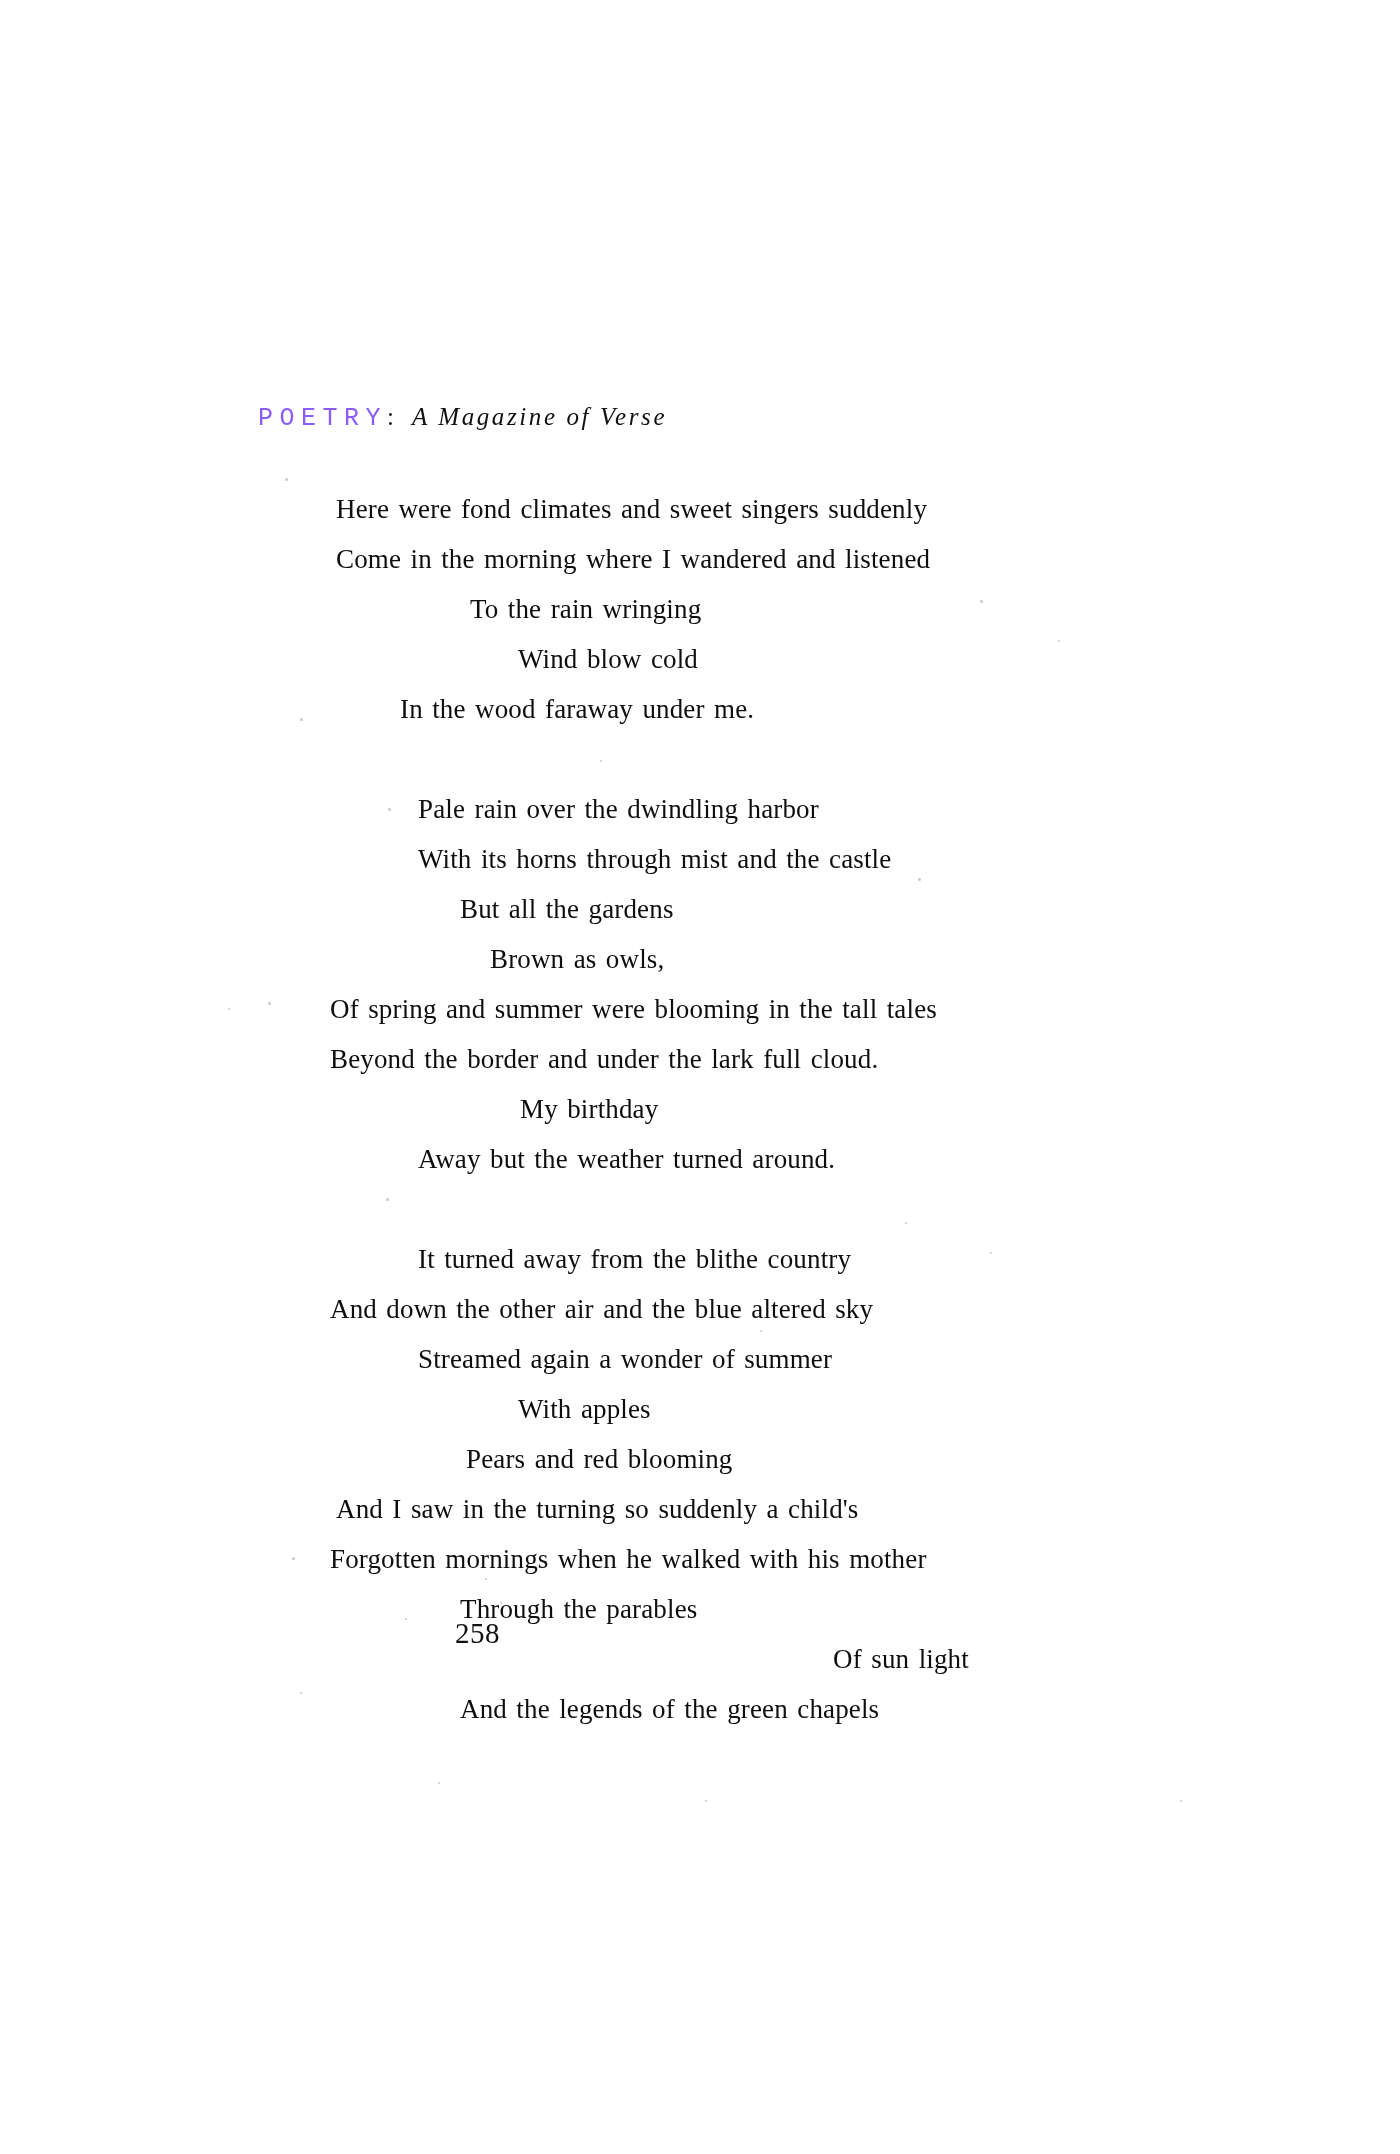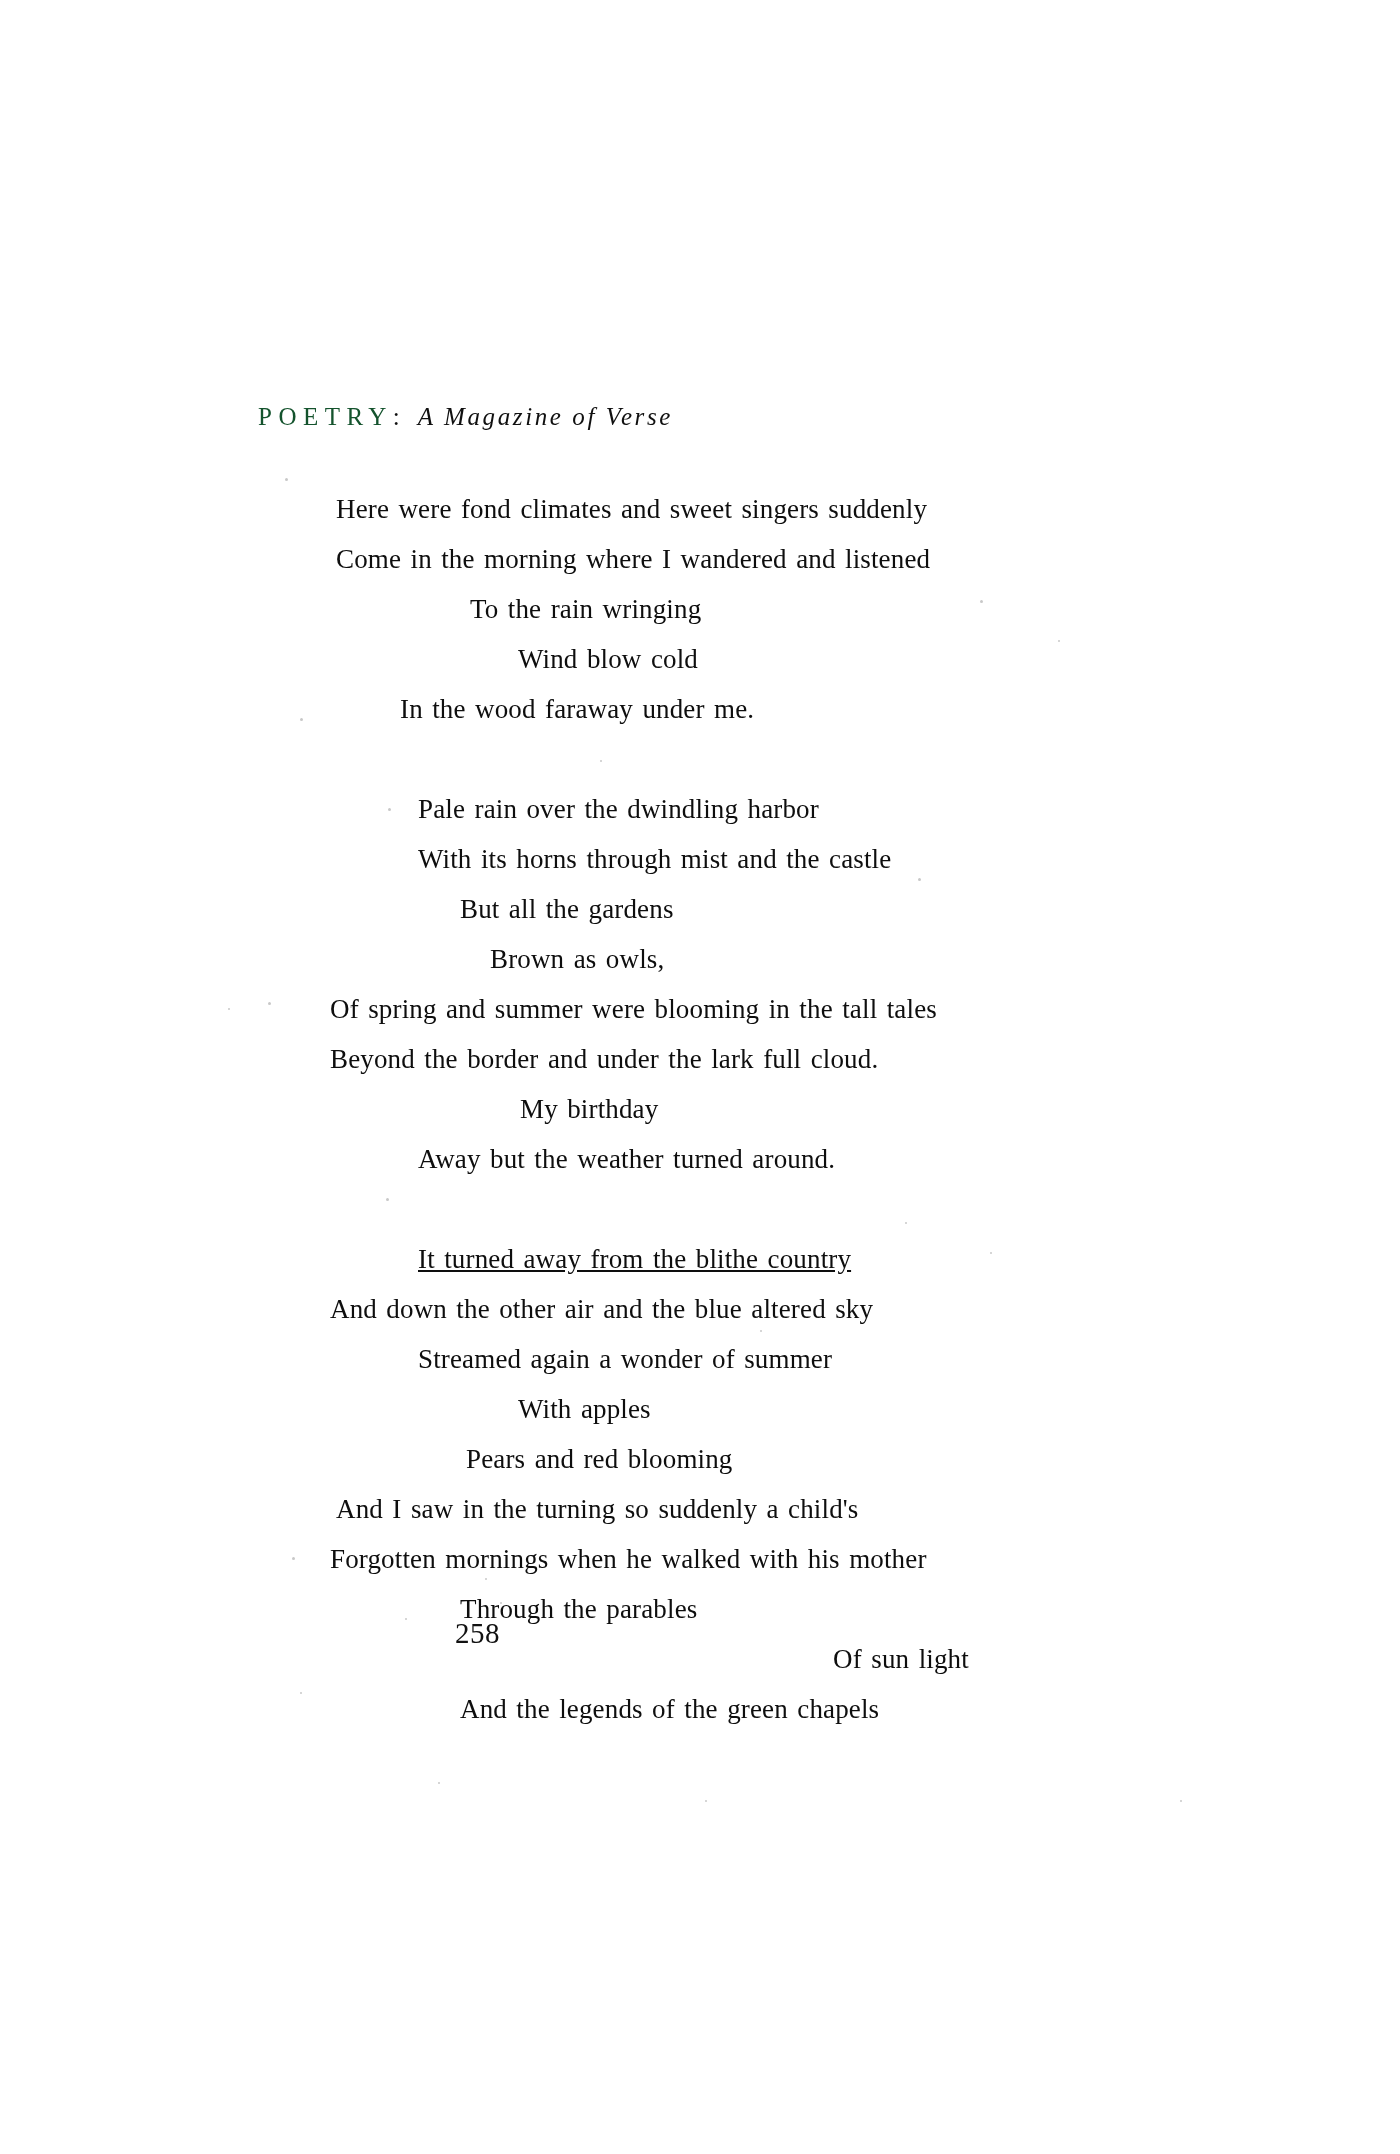--- a/index.html
+++ b/index.html
@@ -27,25 +27,25 @@
 
   
   .running-head {
     position: absolute;
     left: 258px;
     top: 404px;
     white-space: nowrap;
     line-height: 1;
   }
   .rh-journal {
-    font-family: Liberation Serif, serif;
+    font-family: Liberation Mono, monospace;
     font-size: 25px;
     letter-spacing: 6.5px;
     font-weight: 400;
-    color: #14532d;
+    color: #8b5cf6;
   }
   .rh-colon {
     font-size: 25px;
     letter-spacing: 2px;
     color: #101010;
   }
   .rh-subtitle {
     font-family: "Liberation Serif", "DejaVu Serif", serif;
     font-style: italic;
     font-size: 25px;
@@ -118,21 +118,21 @@
         <div class="verse-line" style="padding-left: 418px;">Pale rain over the dwindling harbor</div>
         <div class="verse-line" style="padding-left: 418px;">With its horns through mist and the castle</div>
         <div class="verse-line" style="padding-left: 460px;">But all the gardens</div>
         <div class="verse-line" style="padding-left: 490px;">Brown as owls,</div>
         <div class="verse-line" style="padding-left: 330px;">Of spring and summer were blooming in the tall tales</div>
         <div class="verse-line" style="padding-left: 330px;">Beyond the border and under the lark full cloud.</div>
         <div class="verse-line" style="padding-left: 520px;">My birthday</div>
         <div class="verse-line" style="padding-left: 418px;">Away but the weather turned around.</div>
       </div>
       <div class="stanza">
-        <div class="verse-line" style="padding-left: 418px; text-decoration: underline;">It turned away from the blithe country</div>
+        <div class="verse-line" style="padding-left: 418px;">It turned away from the blithe country</div>
         <div class="verse-line" style="padding-left: 330px;">And down the other air and the blue altered sky</div>
         <div class="verse-line" style="padding-left: 418px;">Streamed again a wonder of summer</div>
         <div class="verse-line" style="padding-left: 518px;">With apples</div>
         <div class="verse-line" style="padding-left: 466px;">Pears and red blooming</div>
         <div class="verse-line" style="padding-left: 336px;">And I saw in the turning so suddenly a child's</div>
         <div class="verse-line" style="padding-left: 330px;">Forgotten mornings when he walked with his mother</div>
         <div class="verse-line" style="padding-left: 460px;">Through the parables</div>
         <div class="verse-line" style="padding-left: 502px; text-align: center;">Of sun light</div>
         <div class="verse-line" style="padding-left: 460px;">And the legends of the green chapels</div>
       </div>

